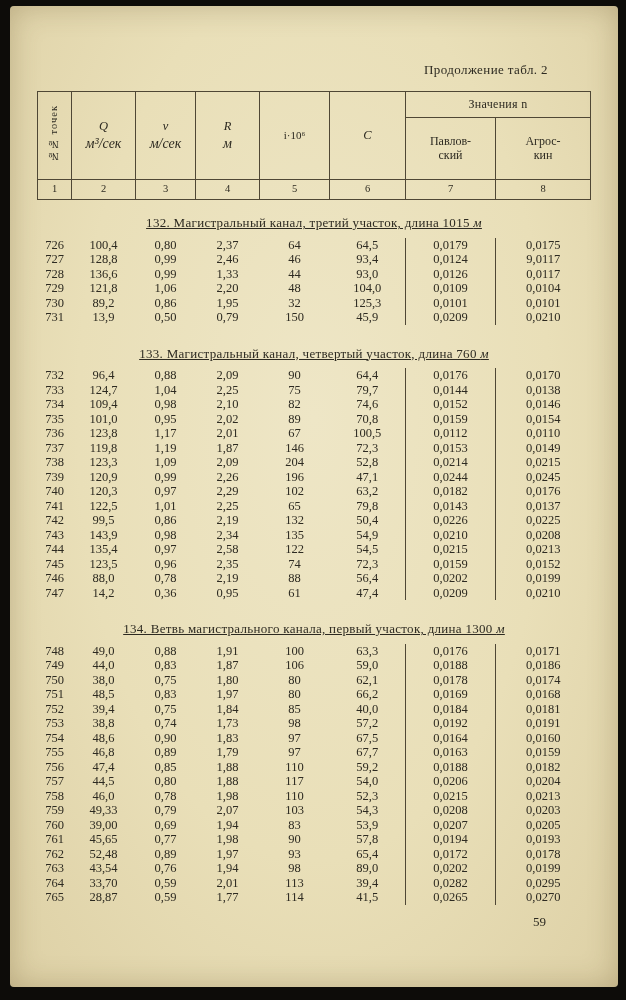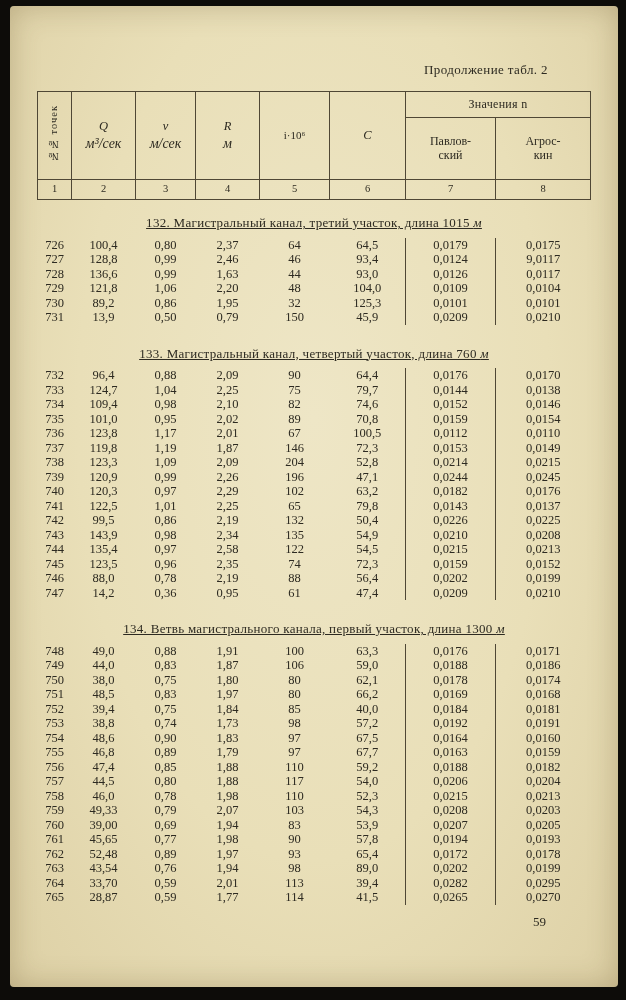--- a/index.html
+++ b/index.html
@@ -155,21 +155,21 @@
             <td>2,46</td>
             <td>46</td>
             <td>93,4</td>
             <td>0,0124</td>
             <td>9,0117</td>
           </tr>
           <tr class="data-row">
             <td>728</td>
             <td>136,6</td>
             <td>0,99</td>
-            <td>1,63</td>
+            <td>1,33</td>
             <td>44</td>
             <td>93,0</td>
             <td>0,0126</td>
             <td>0,0117</td>
           </tr>
           <tr class="data-row">
             <td>729</td>
             <td>121,8</td>
             <td>1,06</td>
             <td>2,20</td>

